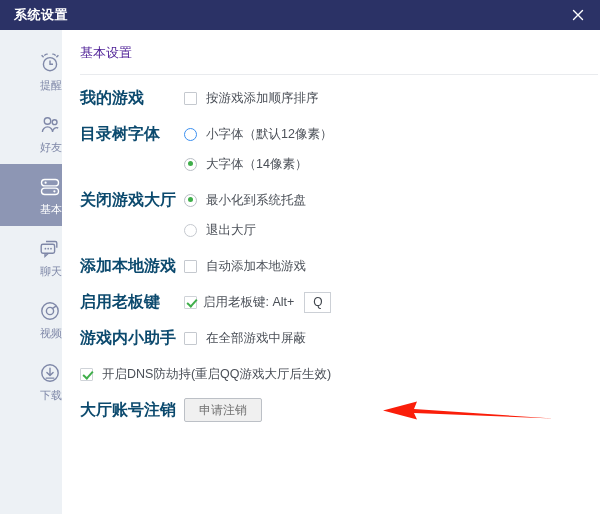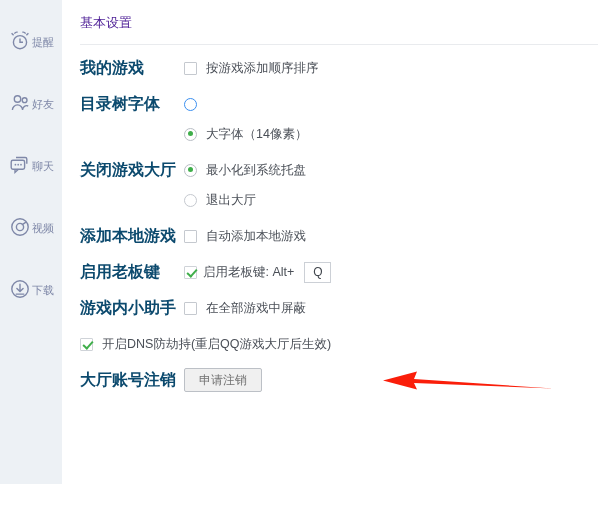--- a/index.html
+++ b/index.html
@@ -30,21 +30,21 @@
   
   .body-row { display: flex; height: 484px; width: 100%; }
 
   
   .sidebar {
     width: 62px; background: #edf1f5; flex: 0 0 62px;
     padding-top: 10px; height: 100%;
   }
   .side-item {
     width: 62px; height: 62px;
-    display: flex; flex-direction: row; align-items: center; justify-content: center;
+    display: flex; flex-direction: column; align-items: flex-end; justify-content: center;
     cursor: pointer; color: #7f88a8; user-select: none;
   }
   .side-item.active { background: #8d96b4; color: #ffffff; }
   .side-icon { height: 26px; display: flex; align-items: center; justify-content: center; }
   .side-icon svg { display: block; }
   .side-label { font-size: 11px; margin-top: 3px; line-height: 13px; }
 
   
   .content { flex: 1; background: #ffffff; padding: 0 0 0 18px; position: relative; }
   .section-title {
@@ -109,20 +109,28 @@
   
   .arrow-annot {
     position: absolute; left: 197px; top: 2px; pointer-events: none;
   }
 </style>
 </head>
 <body>
 
 <div class="window">
 
+  <div class="titlebar">
+    <span class="titlebar-title">系统设置</span>
+    <div class="close-btn">
+      <svg width="14" height="14" viewBox="0 0 14 14">
+        <path d="M2.5 2.5 L11.5 11.5 M11.5 2.5 L2.5 11.5" stroke="#ffffff" stroke-width="1.4" fill="none" stroke-linecap="round"></path>
+      </svg>
+    </div>
+  </div>
 
   <div class="body-row">
 
     <div class="sidebar">
 
       <div class="side-item">
         <span class="side-icon">
           <svg width="24" height="24" viewBox="0 0 24 24" fill="none" stroke="currentColor" stroke-width="1.4">
             <circle cx="12" cy="13.2" r="6.6"></circle>
             <path d="M12 9.6 V13.2 H15"></path>
@@ -138,20 +146,31 @@
           <svg width="24" height="24" viewBox="0 0 24 24" fill="none" stroke="currentColor" stroke-width="1.4">
             <circle cx="9.5" cy="8" r="3.2"></circle>
             <path d="M4.4 19 a5.1 5.1 0 0 1 10.2 0"></path>
             <circle cx="16.6" cy="9.2" r="2.4"></circle>
             <path d="M14.6 18.6 a4 4 0 0 1 5.6 -3.6"></path>
           </svg>
         </span>
         <span class="side-label">好友</span>
       </div>
 
+      <div class="side-item active">
+        <span class="side-icon">
+          <svg width="24" height="24" viewBox="0 0 24 24" fill="none" stroke="currentColor" stroke-width="1.4">
+            <rect x="3.5" y="4.5" width="17" height="6.4" rx="3.2"></rect>
+            <circle cx="7.6" cy="7.7" r="1.1" fill="currentColor" stroke="none"></circle>
+            <rect x="3.5" y="13.1" width="17" height="6.4" rx="3.2"></rect>
+            <circle cx="16.4" cy="16.3" r="1.1" fill="currentColor" stroke="none"></circle>
+          </svg>
+        </span>
+        <span class="side-label">基本</span>
+      </div>
 
       <div class="side-item">
         <span class="side-icon">
           <svg width="24" height="24" viewBox="0 0 24 24" fill="none" stroke="currentColor" stroke-width="1.4">
             <path d="M8 4.5 h9.2 a1.6 1.6 0 0 1 1.6 1.6 v4.6"></path>
             <rect x="3.2" y="7.2" width="13.4" height="9" rx="1.7"></rect>
             <path d="M7 16.2 L7 19.4 L10.4 16.2"></path>
             <circle cx="7.4" cy="11.7" r="0.85" fill="currentColor" stroke="none"></circle>
             <circle cx="10.2" cy="11.7" r="0.85" fill="currentColor" stroke="none"></circle>
             <circle cx="13" cy="11.7" r="0.85" fill="currentColor" stroke="none"></circle>
@@ -197,20 +216,21 @@
               <span class="opt-text">按游戏添加顺序排序</span>
             </label>
           </div>
         </div>
 
         <div class="row">
           <div class="row-label">目录树字体</div>
           <div class="row-body">
             <label class="opt">
               <span class="rd hover"></span>
+              <span class="opt-text">小字体（默认12像素）</span>
             </label>
             <label class="opt">
               <span class="rd checked"></span>
               <span class="opt-text">大字体（14像素）</span>
             </label>
           </div>
         </div>
 
         <div class="row">
           <div class="row-label">关闭游戏大厅</div>

